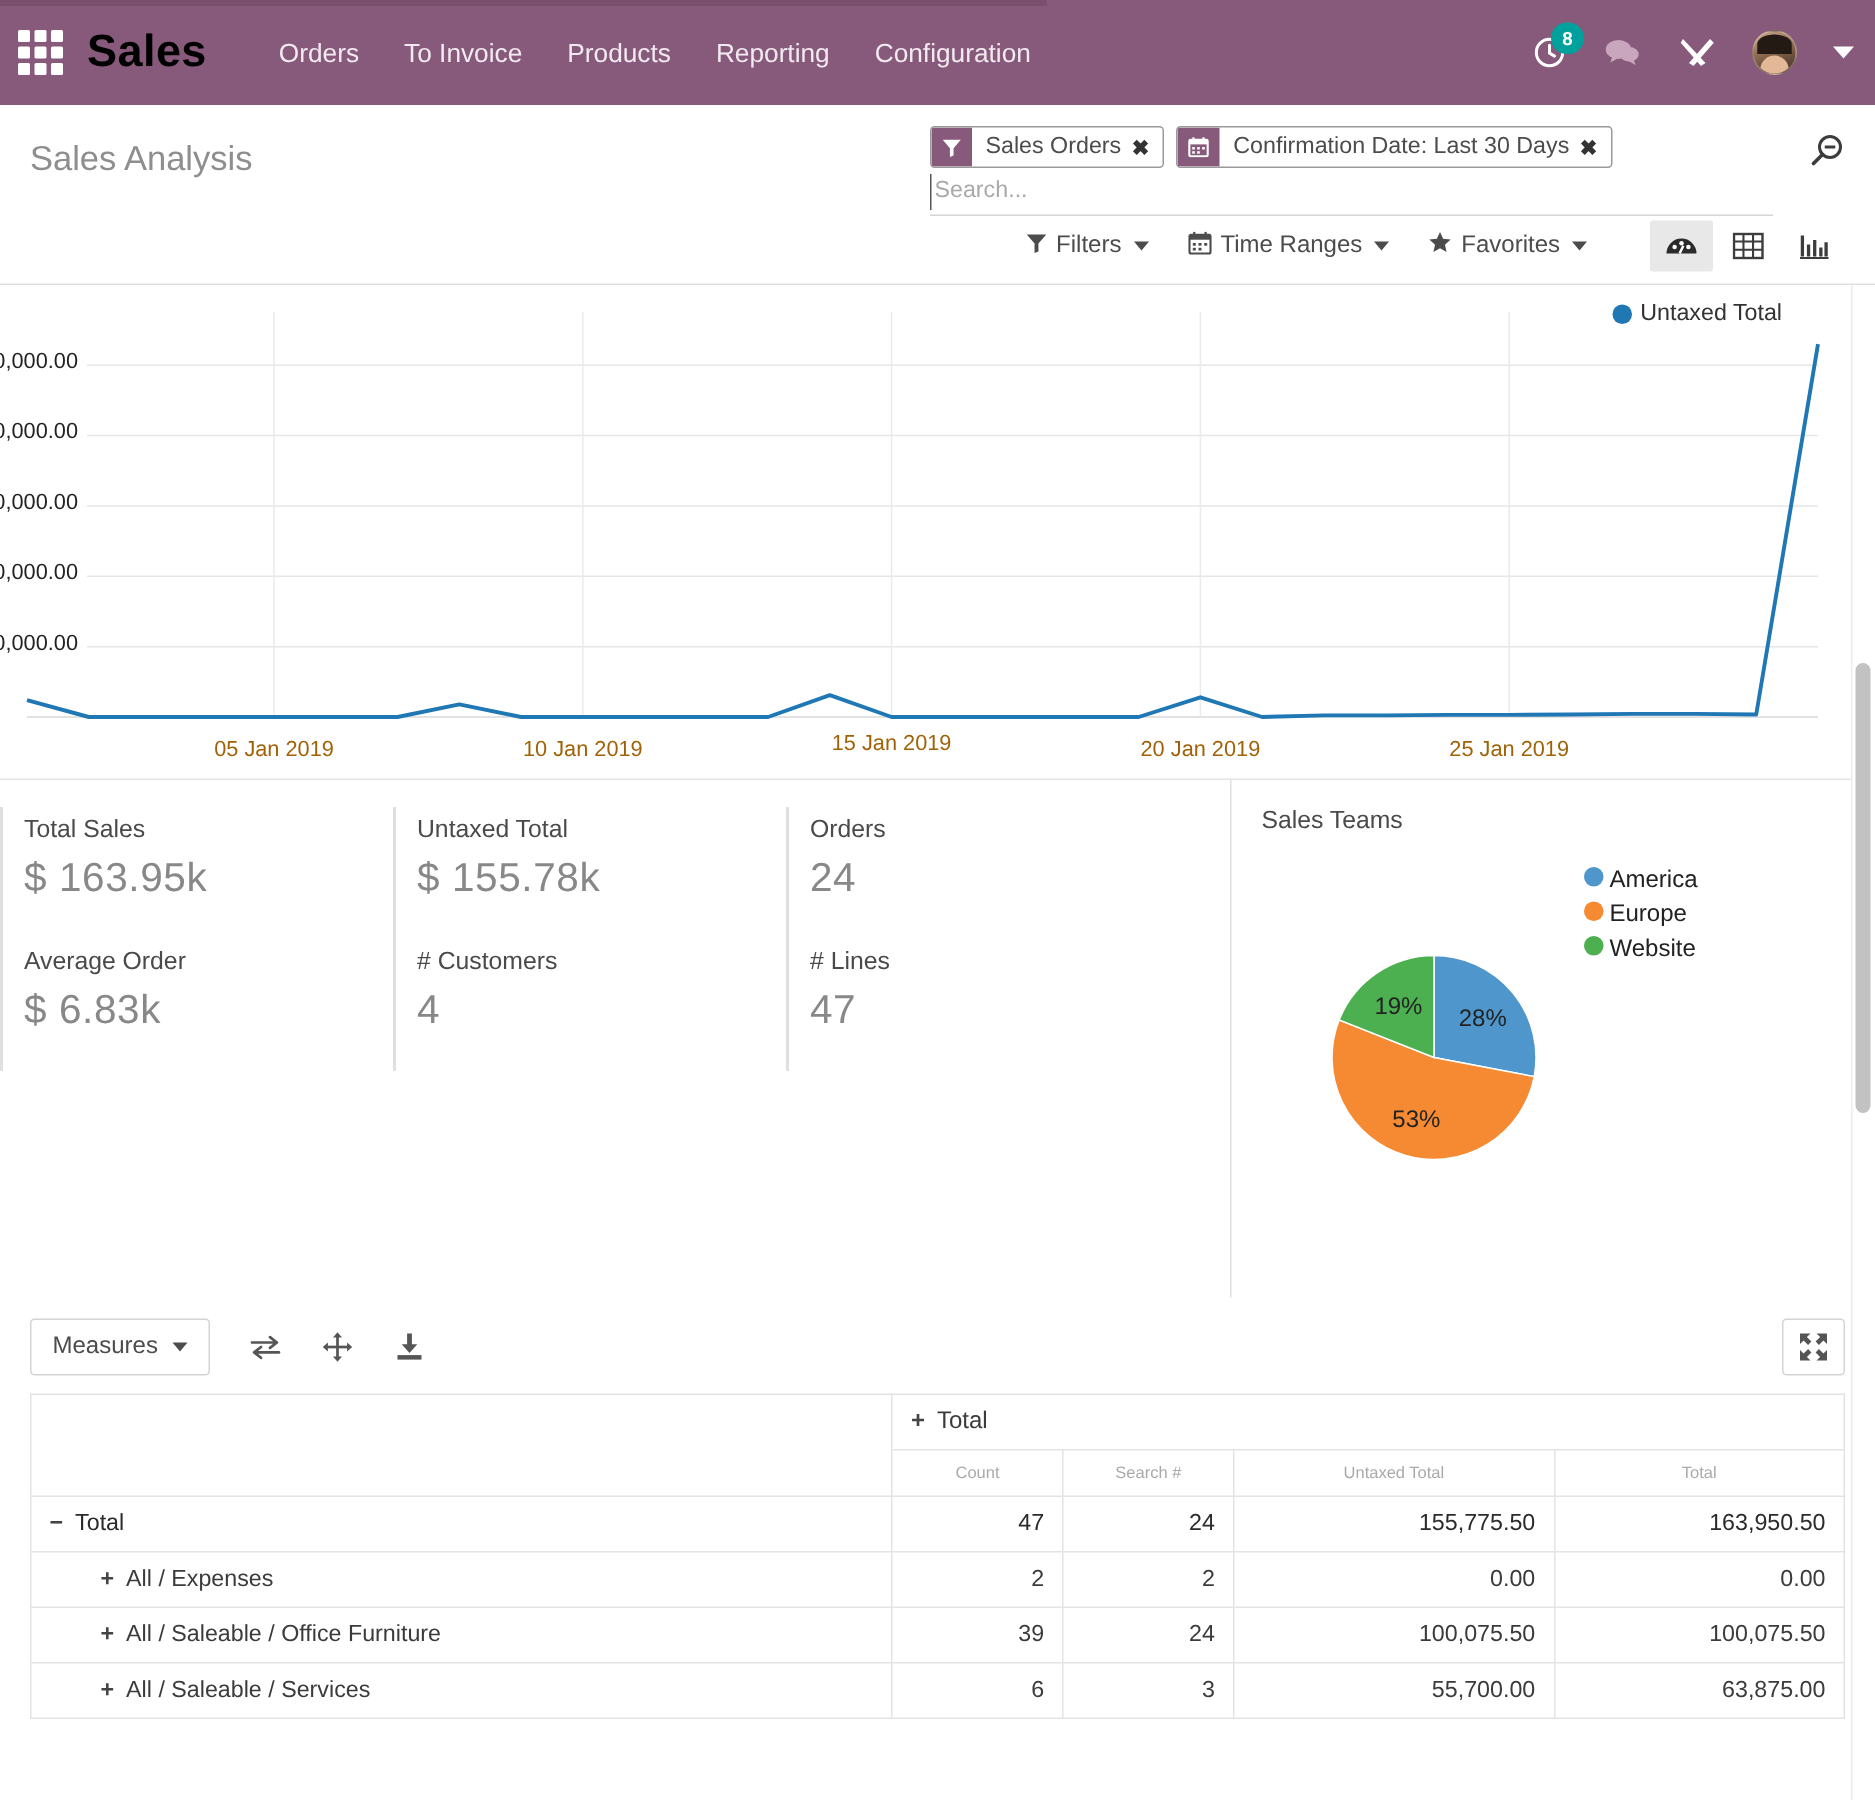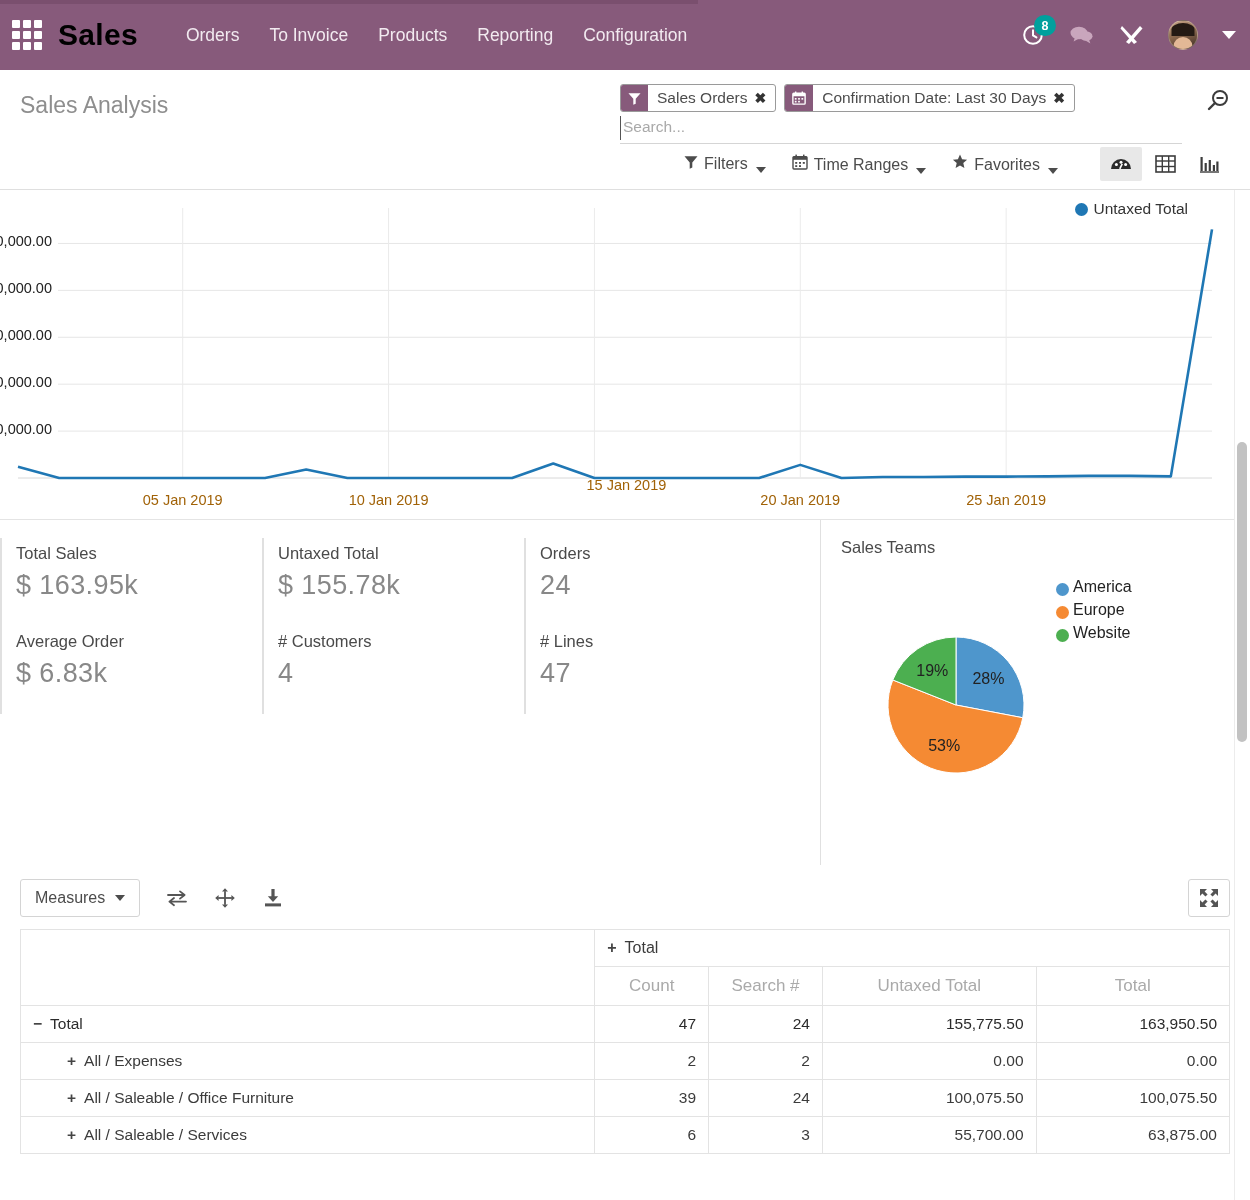--- a/index.html
+++ b/index.html
@@ -155,21 +155,21 @@
     transform: scaleX(-1);
   }
 
   .cp-bottom {
     display: flex; align-items: center;
     position: absolute; right: 20px; left: 20px; bottom: 8px;
     justify-content: flex-end;
     gap: 0;
   }
   .dd-btn {
-    display: flex; align-items: flex-end; gap: 6px;
+    display: flex; align-items: center; gap: 6px;
     font-size: 16px; color: #4c4c4c;
     margin-left: 26px; cursor: pointer;
     white-space: nowrap;
   }
   .caret-dark {
     width: 0; height: 0;
     border-left: 5px solid transparent;
     border-right: 5px solid transparent;
     border-top: 6px solid #4c4c4c;
     margin-left: 2px;
@@ -230,21 +230,21 @@
     flex: 1;
     border-left: 1px solid #e0e0e0;
     padding: 18px 0 0 20px;
     position: relative;
   }
   .pie-title { font-size: 16.5px; color: #4a4a4a; }
   .pie-legend {
     position: absolute; left: 235px; top: 58px;
     display: flex; flex-direction: column; gap: 5px;
   }
-  .pl-item { display: flex; align-items: flex-end; gap: 4px; font-size: 16px; color: #222; }
+  .pl-item { display: flex; align-items: flex-start; gap: 4px; font-size: 16px; color: #222; }
   .pie-holder { position: absolute; left: 50px; top: 100px; }
 
   
   .pivot-zone { padding: 14px 20px 0 20px; background: #fff; }
   .pivot-toolbar {
     display: flex; align-items: center;
     margin-bottom: 12px;
   }
   .measures-btn {
     border: 1px solid #d4d4d4;
@@ -281,21 +281,21 @@
   }
   .ph-blank { width: 570px; height: 62px; border-bottom: 1px solid #e3e3e3 !important; }
   .ph-total-group {
     text-align: left;
     color: #3b3b3b;
     font-size: 16px;
   }
   .ph-measure {
     text-align: center;
     color: #aaaaaa;
-    font-size: 17px;
+    font-size: 11px;
     background: #fff;
   }
   .row-total td { font-weight: bold; color: #2b2b2b; }
   .rowlabel { text-align: left; color: #3b3b3b; }
   .num { text-align: right; color: #3b3b3b; }
   .plus { color: #444; font-weight: bold; margin-right: 8px; }
   .indent { padding-left: 46px !important; }
 
   
   .scrollbar-track {
@@ -509,21 +509,21 @@
   <div id="y-labels">
       <div class="axis-label" style="right: 1198px; top: 231.091px;">20,000.00</div>
       <div class="axis-label" style="right: 1198px; top: 184.182px;">40,000.00</div>
       <div class="axis-label" style="right: 1198px; top: 137.273px;">60,000.00</div>
       <div class="axis-label" style="right: 1198px; top: 90.3636px;">80,000.00</div>
       <div class="axis-label" style="right: 1198px; top: 43.4545px;">100,000.00</div>
     </div>
   <div id="x-labels">
       <div class="xtick" style="left: 182.69px; top: 302px;">05 Jan 2019</div>
       <div class="xtick" style="left: 388.552px; top: 302px;">10 Jan 2019</div>
-      <div class="xtick" style="left: 594.414px; top: 287px; margin-left: 32px;">15 Jan 2019</div>
+      <div class="xtick" style="left: 594.414px; top: 298px;">15 Jan 2019</div>
       <div class="xtick" style="left: 800.276px; top: 302px; text-align: right;">20 Jan 2019</div>
       <div class="xtick" style="left: 1006.14px; top: 302px;">25 Jan 2019</div>
     </div>
 </div>
 
 <div class="mid-zone">
   <div class="kpi-wrap">
     <div class="kpi-grid" id="kpi-grid">
         <div class="kpi">
           <div class="kpi-title">Total Sales</div>

